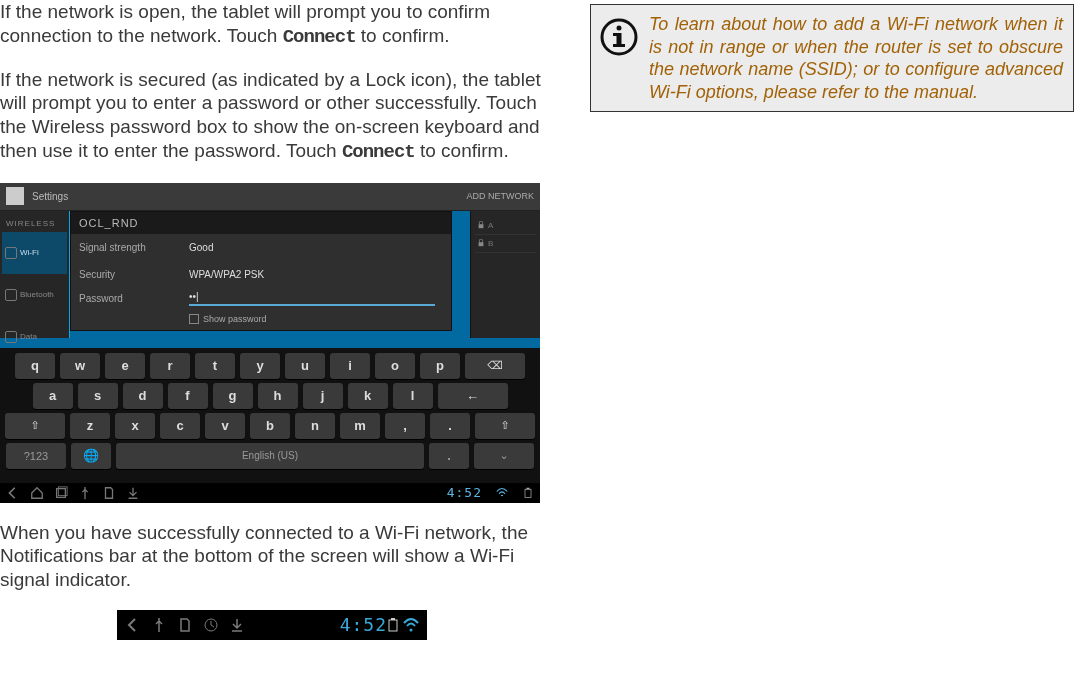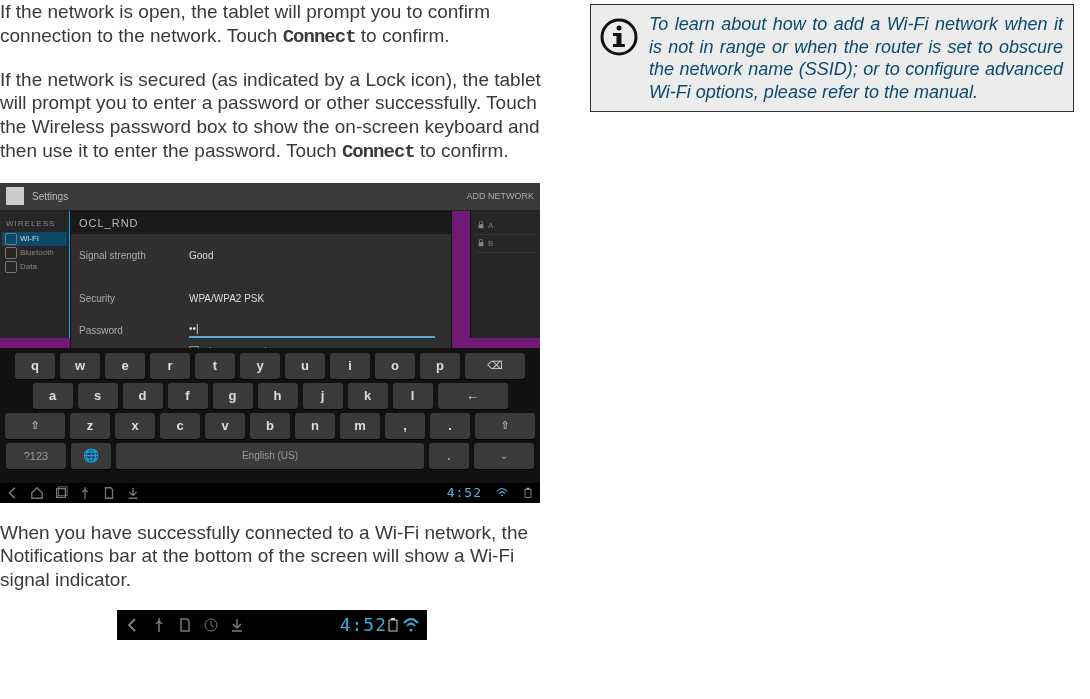--- a/index.html
+++ b/index.html
@@ -7,43 +7,43 @@
   body { display: flex; }
   .col { padding: 0 16px 0 0; }
   .left { width: 560px; }
   .right { flex: 1; padding-top: 4px; padding-left: 30px; }
   p { font-size: 19px; line-height: 1.25; margin-bottom: 18px; letter-spacing: 0px; }
   .bold-mono { font-family: "Courier New", monospace; font-weight: bold; font-size: 19px; letter-spacing: -1px; }
   
   .callout { border: 1.5px solid #333; background:#ececec; padding: 8px 10px 8px 8px; display:flex; gap:10px; }
   .callout .icon-wrap { width:48px; display:flex; align-items:flex-start; justify-content:center; padding-top:4px;}
   .callout .icon { width:40px; height:40px; }
-  .callout .txt { font-style: italic; font-size: 18px; line-height:1.25; text-align: justify; color:#0c4a6e; }
-  
-  .shot1 { width: 540px; height: 320px; background:#701a75; position: relative; margin-bottom:18px; overflow:hidden; }
+  .callout .txt { font-style: italic; font-size: 18px; line-height:1.25; text-align: justify; color:#a16207; }
+  
+  .shot1 { width: 540px; height: 320px; background:#0369a1; position: relative; margin-bottom:18px; overflow:hidden; }
   .topbar { position:absolute; top:0; left:0; right:0; height:28px; background:#3a3a3a; border-bottom:1px solid #222; display:flex; align-items:center; padding:0 6px; font-size:10px; color:#bbb;}
   .topbar .back { width:18px; height:18px; background:#ccc; margin-right:8px; }
   .topbar .spacer { flex:1; }
   .topbar .right-lbl { color:#aaa; font-size:9px; }
   .dialog { position:absolute; top:28px; left:70px; right:88px; background:#2f2f2f; border:1px solid #111; }
   .dialog .title { background:#1a1a1a; color:#bbb; font-size:11px; padding:5px 8px; letter-spacing:1px;}
-  .dialog .row { display:flex; padding:16px 8px; font-size:10px; color:#aaa; }
+  .dialog .row { display:flex; padding:8px 8px; font-size:10px; color:#aaa; }
   .dialog .row .lbl { width:110px; }
   .dialog .row .val { color:#ddd; }
   .dialog .pwd { display:flex; padding:3px 16px 6px 8px; font-size:10px; align-items:center;}
   .dialog .pwd .lbl { width:110px; color:#aaa; }
   .dialog .pwd .field { flex:1; border-bottom:2px solid #5aa9d6; color:#ddd; padding-bottom:2px;}
   .dialog .check { padding:2px 8px 6px 118px; color:#aaa; font-size:9px; display:flex; align-items:flex-start; gap:4px;}
   .dialog .check .box { width:10px; height:10px; border:1px solid #888; }
   .dialog .btns { display:flex; border-top:1px solid #111;}
   .dialog .btns div { flex:1; text-align:center; padding:6px 0; color:#ccc; font-size:10px;}
   .dialog .btns div:last-child { color:#555; }
   .side { position:absolute; top:28px; left:0; width:70px; bottom:165px; background:#262626; border-right:1px solid #0ea5e9; padding:4px 2px; font-size:8px; color:#888;}
   .side .hdr { font-size:8px; color:#888; letter-spacing:1px; padding:4px 2px 4px 4px;}
-  .side .item { display:flex; align-items:center; gap:3px; padding:1px 3px; }
+  .side .item { display:flex; align-items:center; gap:3px; padding:15px 3px; }
   .side .item .ic { width:12px; height:12px; border:1px solid #777; border-radius:2px; }
   .side .item.active { background:#0d4a6a; color:#cde; }
   .side-right { position:absolute; top:28px; right:0; width:70px; bottom:165px; background:#262626; border-left:1px solid #111; padding:6px 4px; font-size:8px; color:#777;}
   .side-right .nrow { padding:4px 2px; border-bottom:1px solid #333; display:flex; align-items:center; gap:3px;}
   .side-right .lock { width:8px; height:8px; }
   
   .kbd { position:absolute; left:0; right:0; bottom:20px; height:135px; background:#111; padding:5px 6px 3px 6px; display:flex; flex-direction:column; gap:4px;}
   .krow { display:flex; gap:5px; justify-content:center; }
   .key { background:#3a3a3a; color:#ddd; height:26px; min-width:40px; border-radius:3px; display:flex; align-items:center; justify-content:center; font-size:13px; font-weight:bold; box-shadow: 0 1px 0 #000; }
   .key.wide { min-width:60px; font-size:11px; font-weight:normal;}

